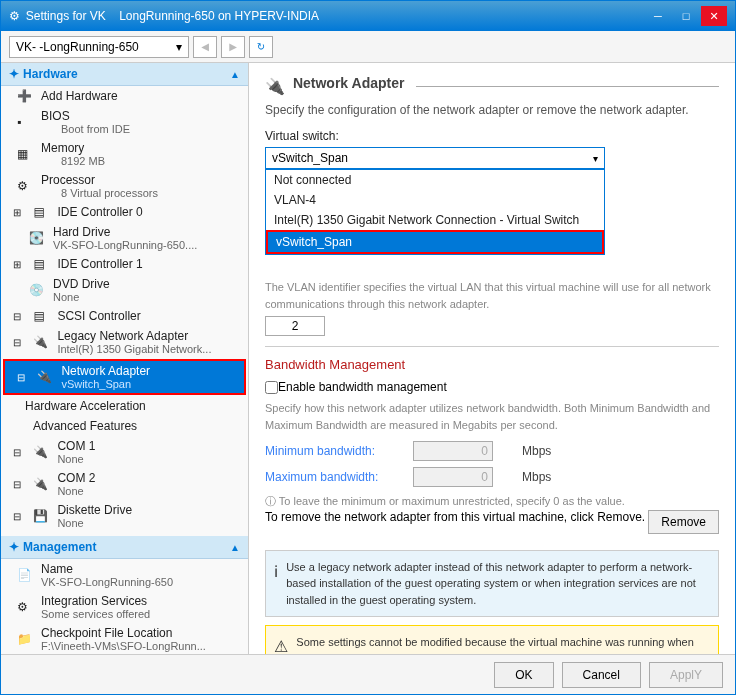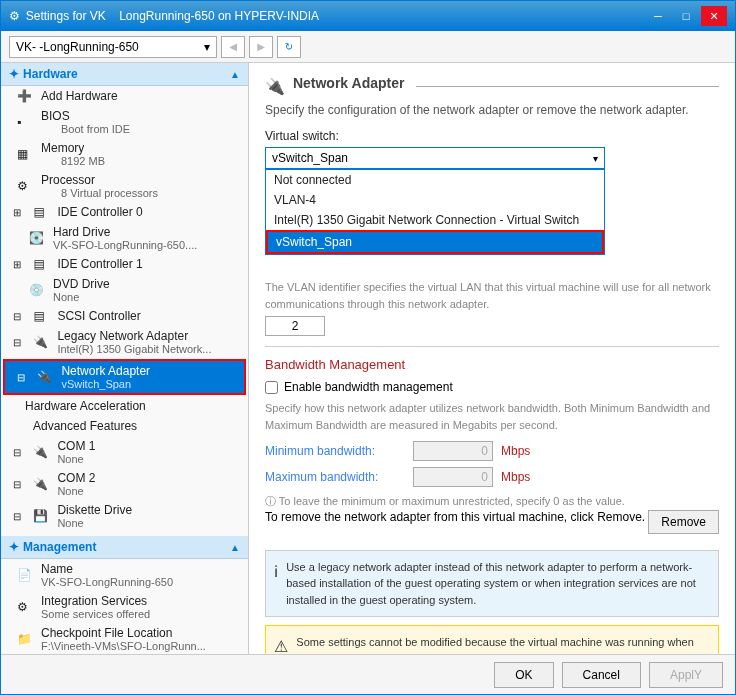--- a/index.html
+++ b/index.html
@@ -19,21 +19,21 @@
       color: white; font-size: 11px; cursor: pointer; background: transparent; border: none;
     }
     .title-btn.close { background: #e81123; }
 
     .toolbar {
       background: #f5f5f5; border-bottom: 1px solid #ccc; height: 32px;
       display: flex; align-items: center; padding: 0 8px; gap: 4px; flex-shrink: 0;
     }
     .vm-selector {
       height: 22px; border: 1px solid #aaa; background: white; padding: 0 6px;
-      font-size: 12px; width: 208px; display: flex; align-items: center; justify-content: space-between;
+      font-size: 12px; width: 180px; display: flex; align-items: center; justify-content: space-between;
     }
     .nav-btn {
       width: 24px; height: 22px; border: 1px solid #aaa; background: white;
       display: flex; align-items: center; justify-content: center; cursor: pointer; font-size: 10px;
     }
     .nav-btn.disabled { color: #bbb; }
     .nav-btn.active { color: #0078d7; }
 
     .main-area { display: flex; flex: 1; overflow: hidden; }
 
@@ -73,31 +73,31 @@
       background: white; z-index: 10;
     }
     .dropdown-list-item {
       padding: 3px 8px; font-size: 12px; cursor: pointer; color: #222;
     }
     .dropdown-list-item.selected-item { background: #0078d7; color: white; border: 2px solid red; }
 
     .section-divider { border: none; border-top: 1px solid #ccc; margin: 10px 0; }
     .section-header { font-size: 13px; font-weight: 400; color: #b91c1c; margin-bottom: 8px; }
 
-    .checkbox-row { display: flex; align-items: center; gap: 6px; margin-bottom: 6px; }
+    .checkbox-row { display: flex; align-items: center; gap: 0; margin-bottom: 6px; }
     .checkbox-row input[type=checkbox] { cursor: pointer; }
 
     .field-row { display: flex; align-items: center; gap: 8px; margin-bottom: 6px; }
     .field-row-label { font-size: 12px; color: #3b82f6; width: 140px; }
     .field-input {
       width: 80px; height: 20px; border: 1px solid #aaa; text-align: right;
       padding: 0 4px; font-size: 12px;
     }
     .field-input.disabled { background: #f0f0f0; color: #aaa; }
-    .field-unit { font-size: 12px; color: #b91c1c; }
+    .field-unit { font-size: 12px; color: #404040; margin-left: 21px; }
 
     .remove-btn {
       float: right; height: 24px; padding: 0 12px; border: 1px solid #aaa;
       background: #f0f0f0; cursor: pointer; font-size: 12px; margin-bottom: 8px;
     }
 
     .notice-box {
       display: flex; align-items: flex-start; gap: 8px; padding: 8px;
       border: 1px solid #ccc; background: #e8f4fb; margin-bottom: 8px; font-size: 11px; color: #333; line-height: 1.5;
     }

